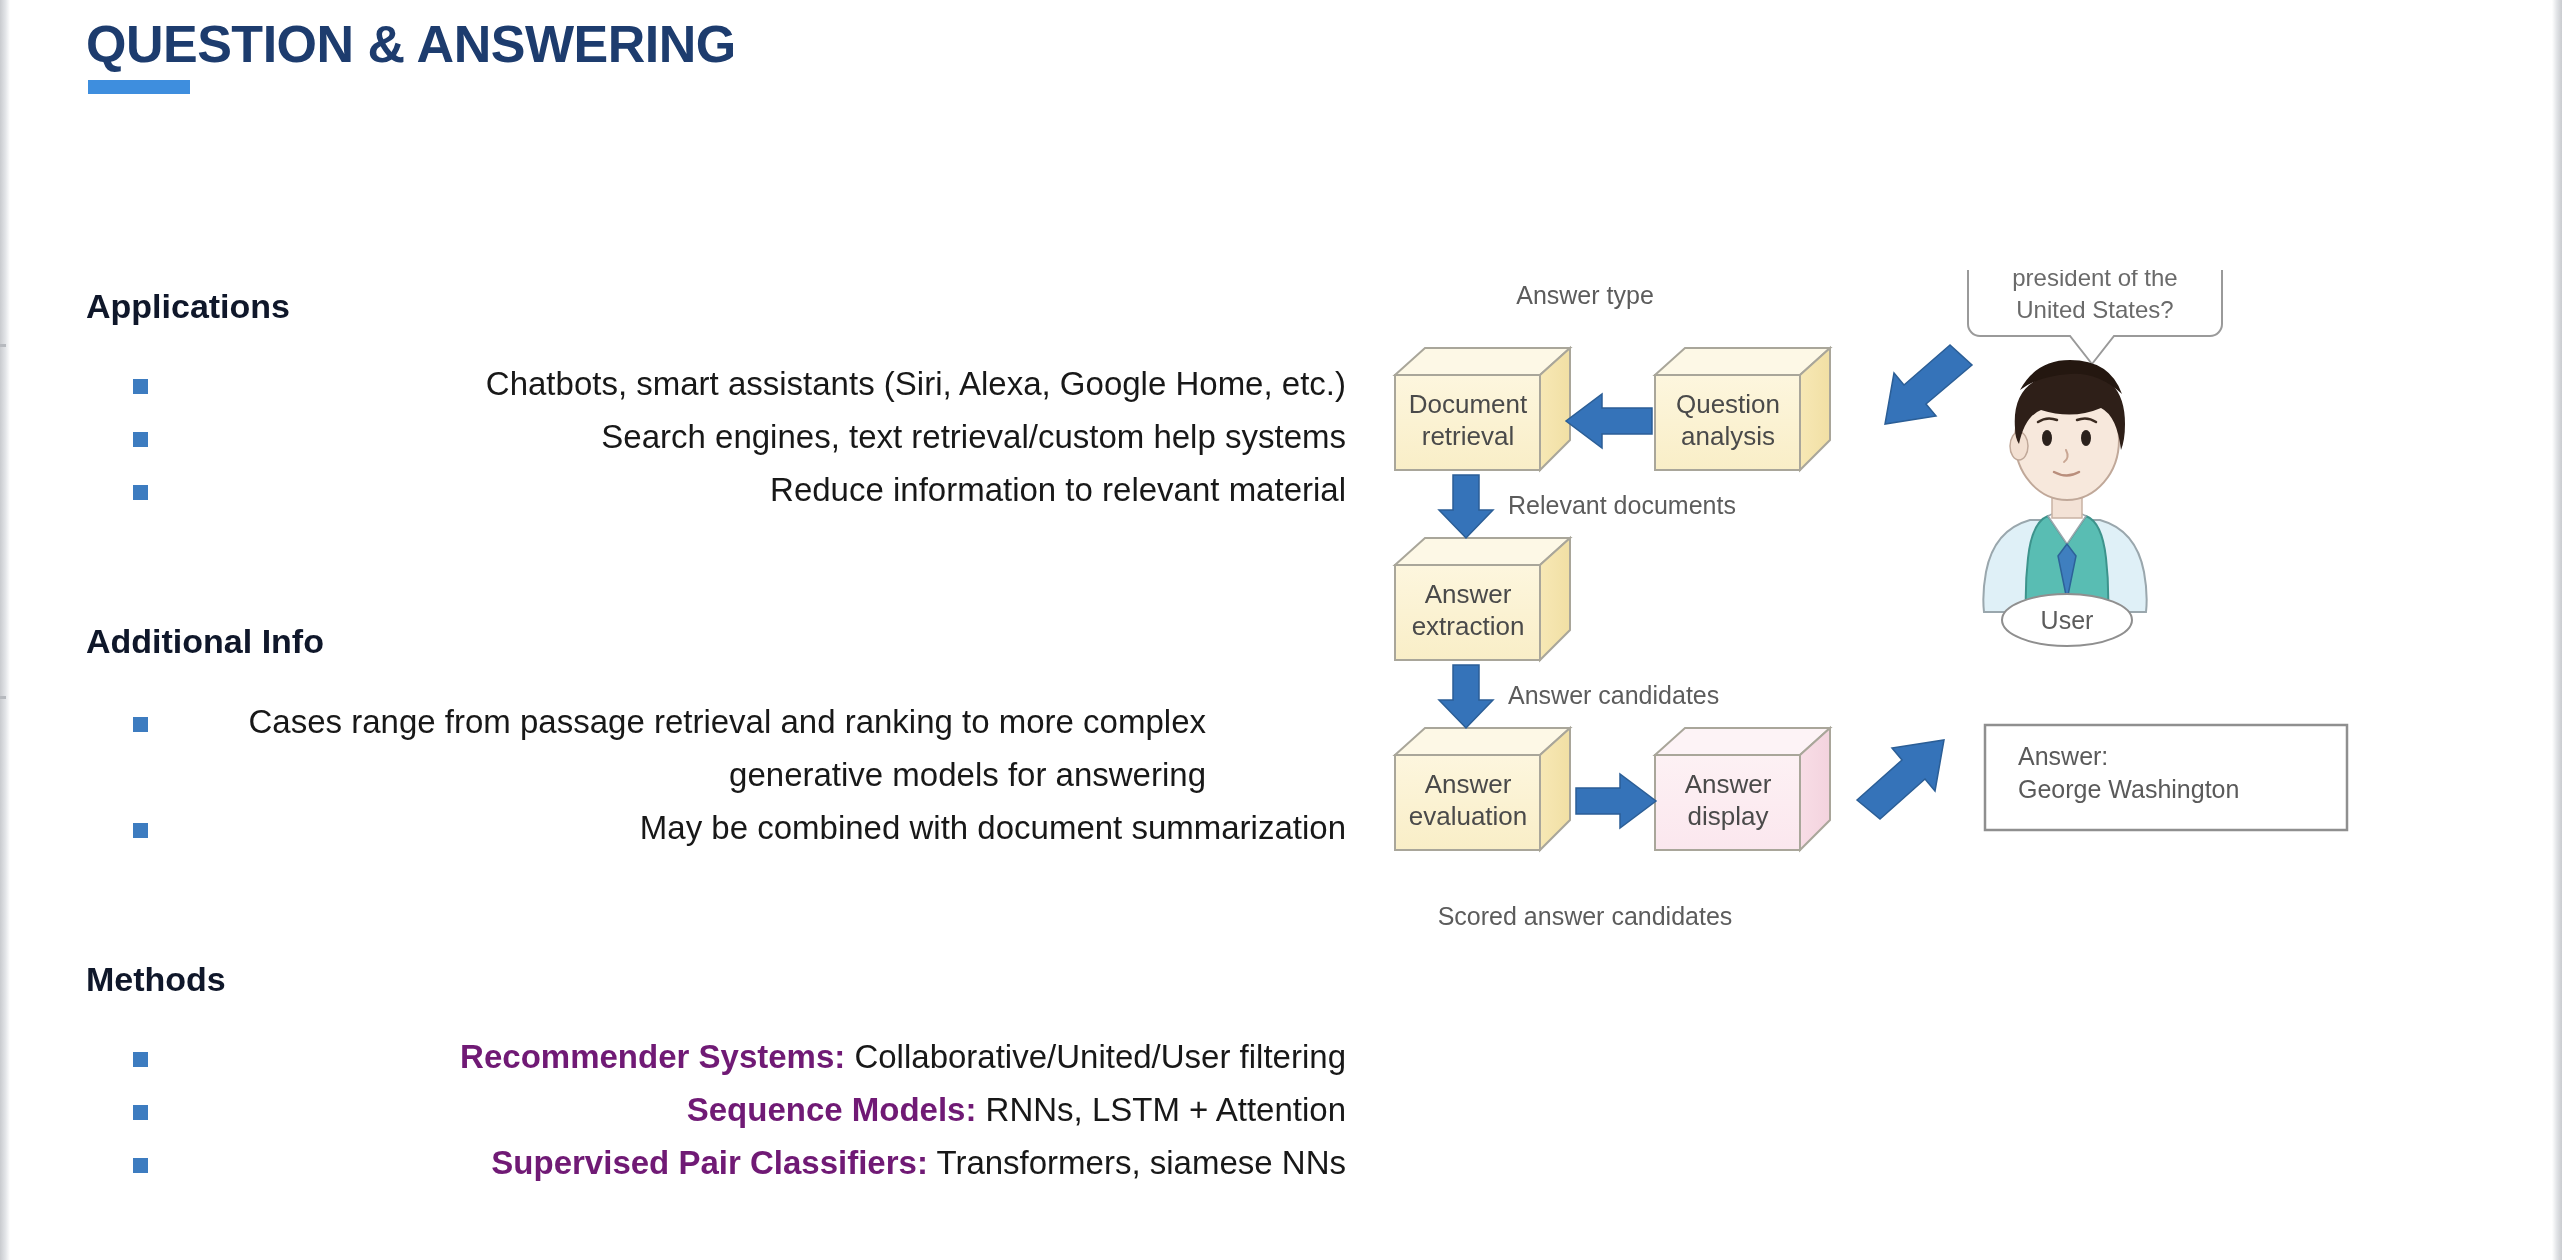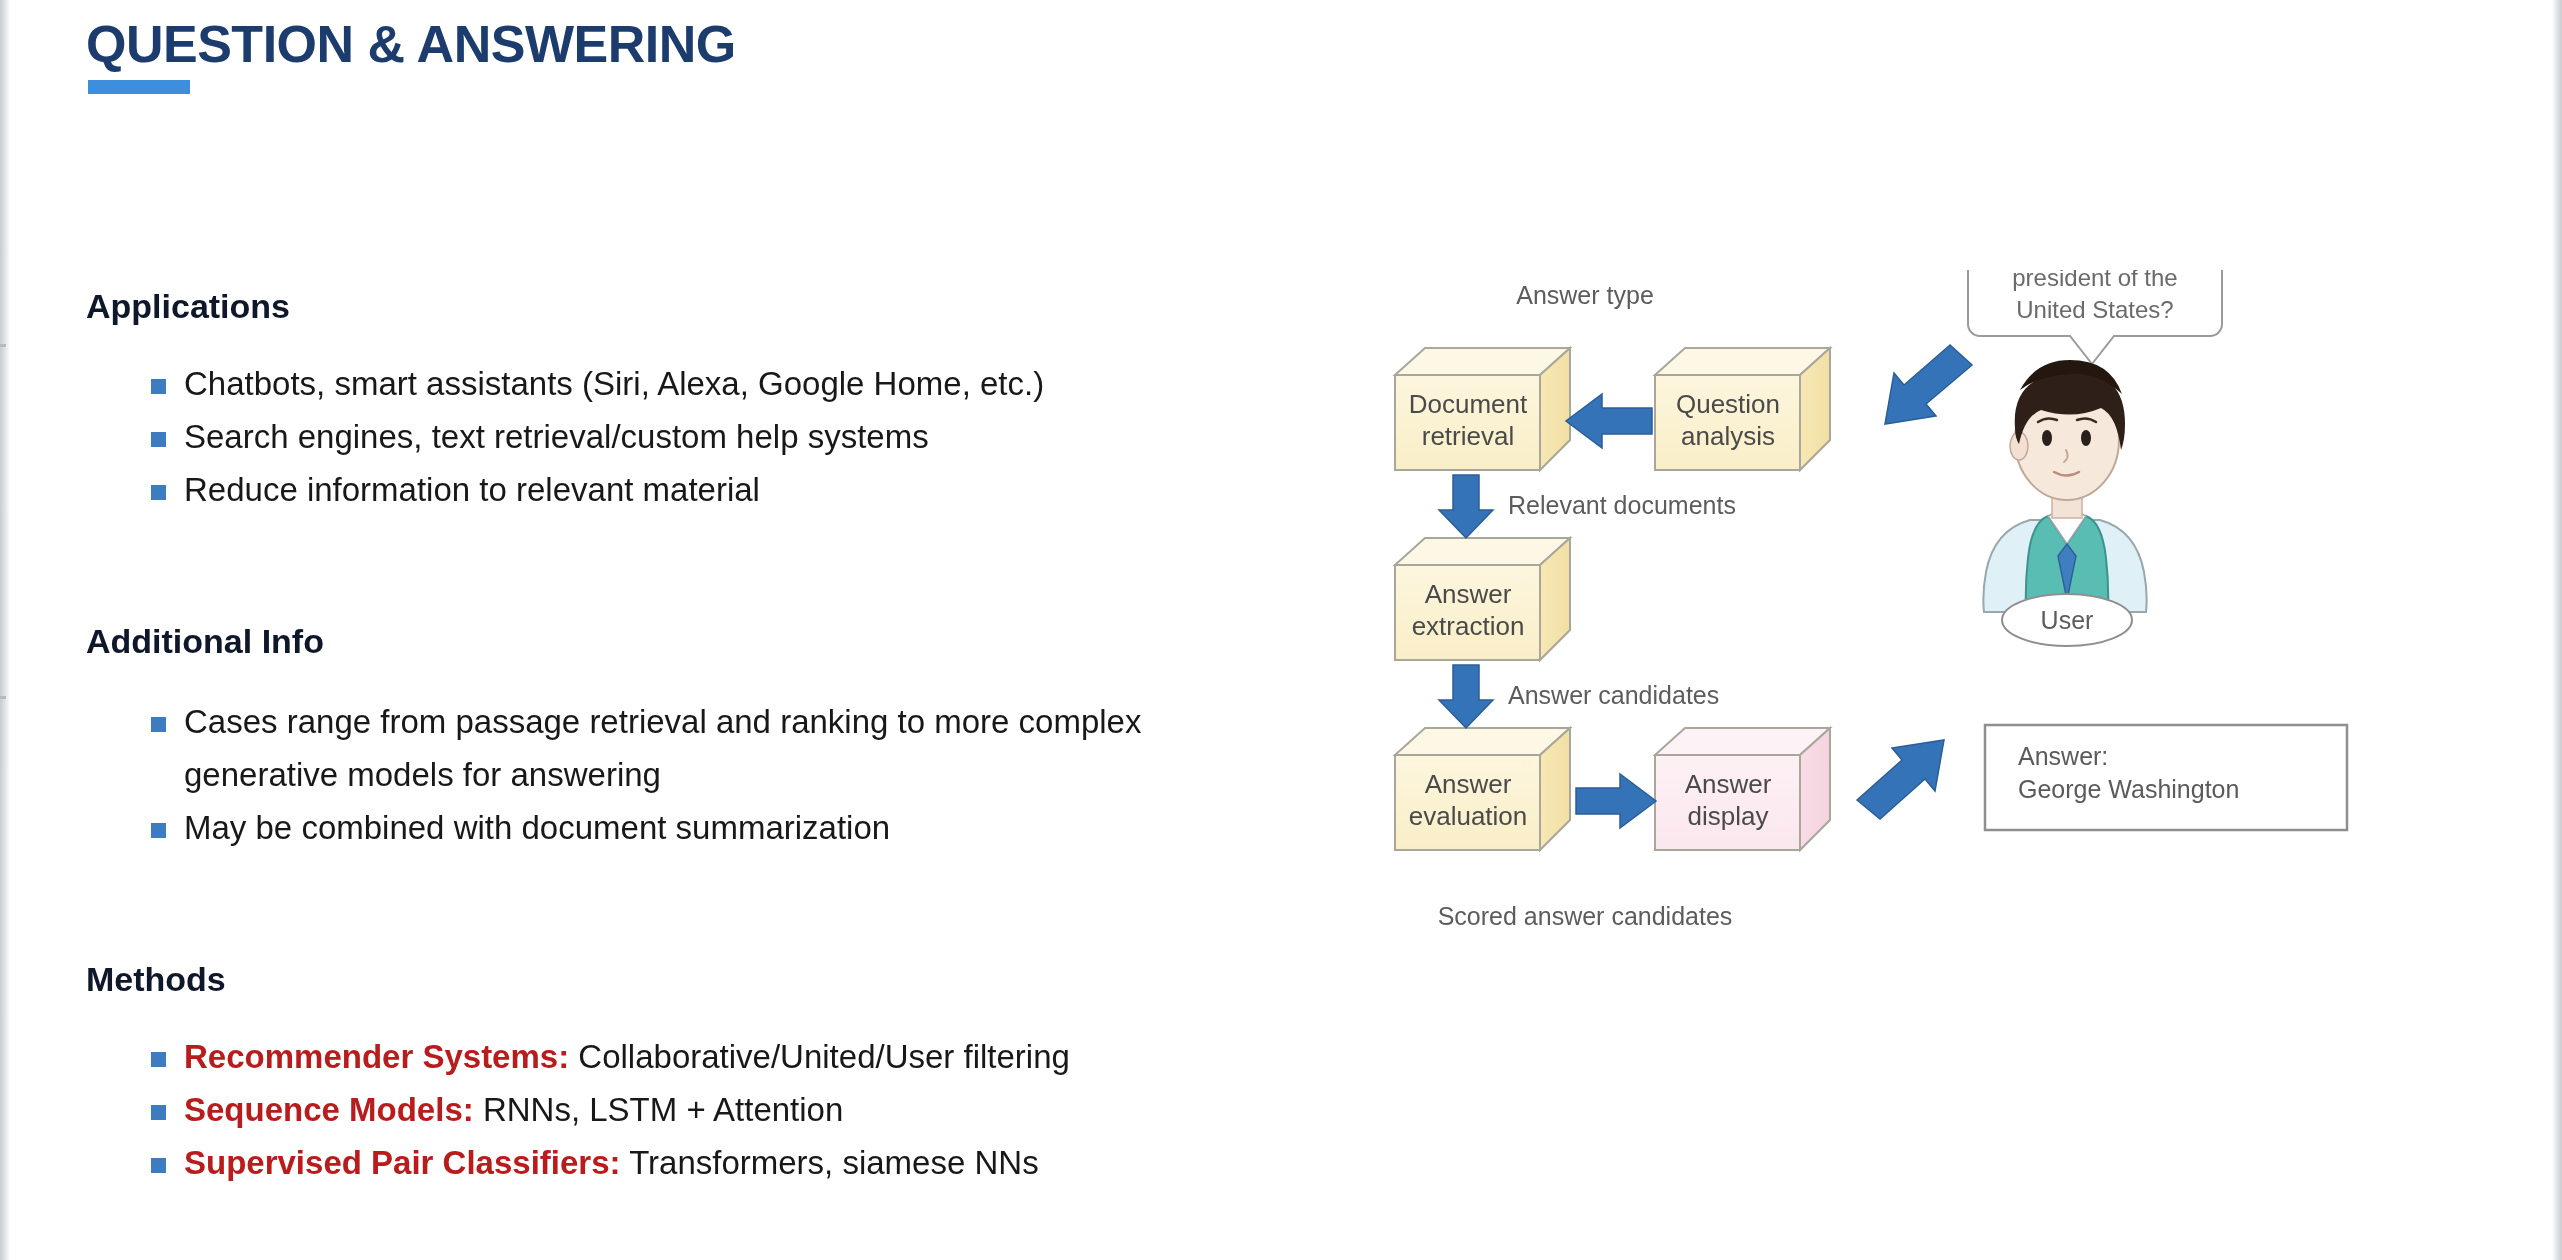--- a/index.html
+++ b/index.html
@@ -92,25 +92,26 @@
     font-weight: bold;
     color: #0f172a;
     white-space: nowrap;
   }
   .sec-applications { top: 287px; }
   .sec-additional   { top: 622px; }
   .sec-methods      { top: 960px; }
 
   .bullet-list {
     position: absolute;
-    left: 104px;
+    left: 86px;
     margin: 0;
     padding: 0;
     list-style: none;
     width: 1260px;
+    text-align: right;
   }
   .bl-applications { top: 357px; }
   .bl-additional   { top: 695px; }
   .bl-methods      { top: 1030px; }
 
   .bullet-item {
     position: relative;
     padding-left: 80px;
     font-size: 33px;
     line-height: 53px;
@@ -121,21 +122,21 @@
     position: absolute;
     left: 47px;
     top: 22px;
     width: 15px;
     height: 15px;
     background: #3d7cc0;
   }
   .bullet-item b,
   .bullet-strong {
     font-weight: bold;
-    color: #b91c1c;
+    color: #701a75;
   }
 
   
   .diagram {
     position: absolute;
     left: 1380px;
     top: 270px;
     width: 1130px;
     height: 740px;
   }

